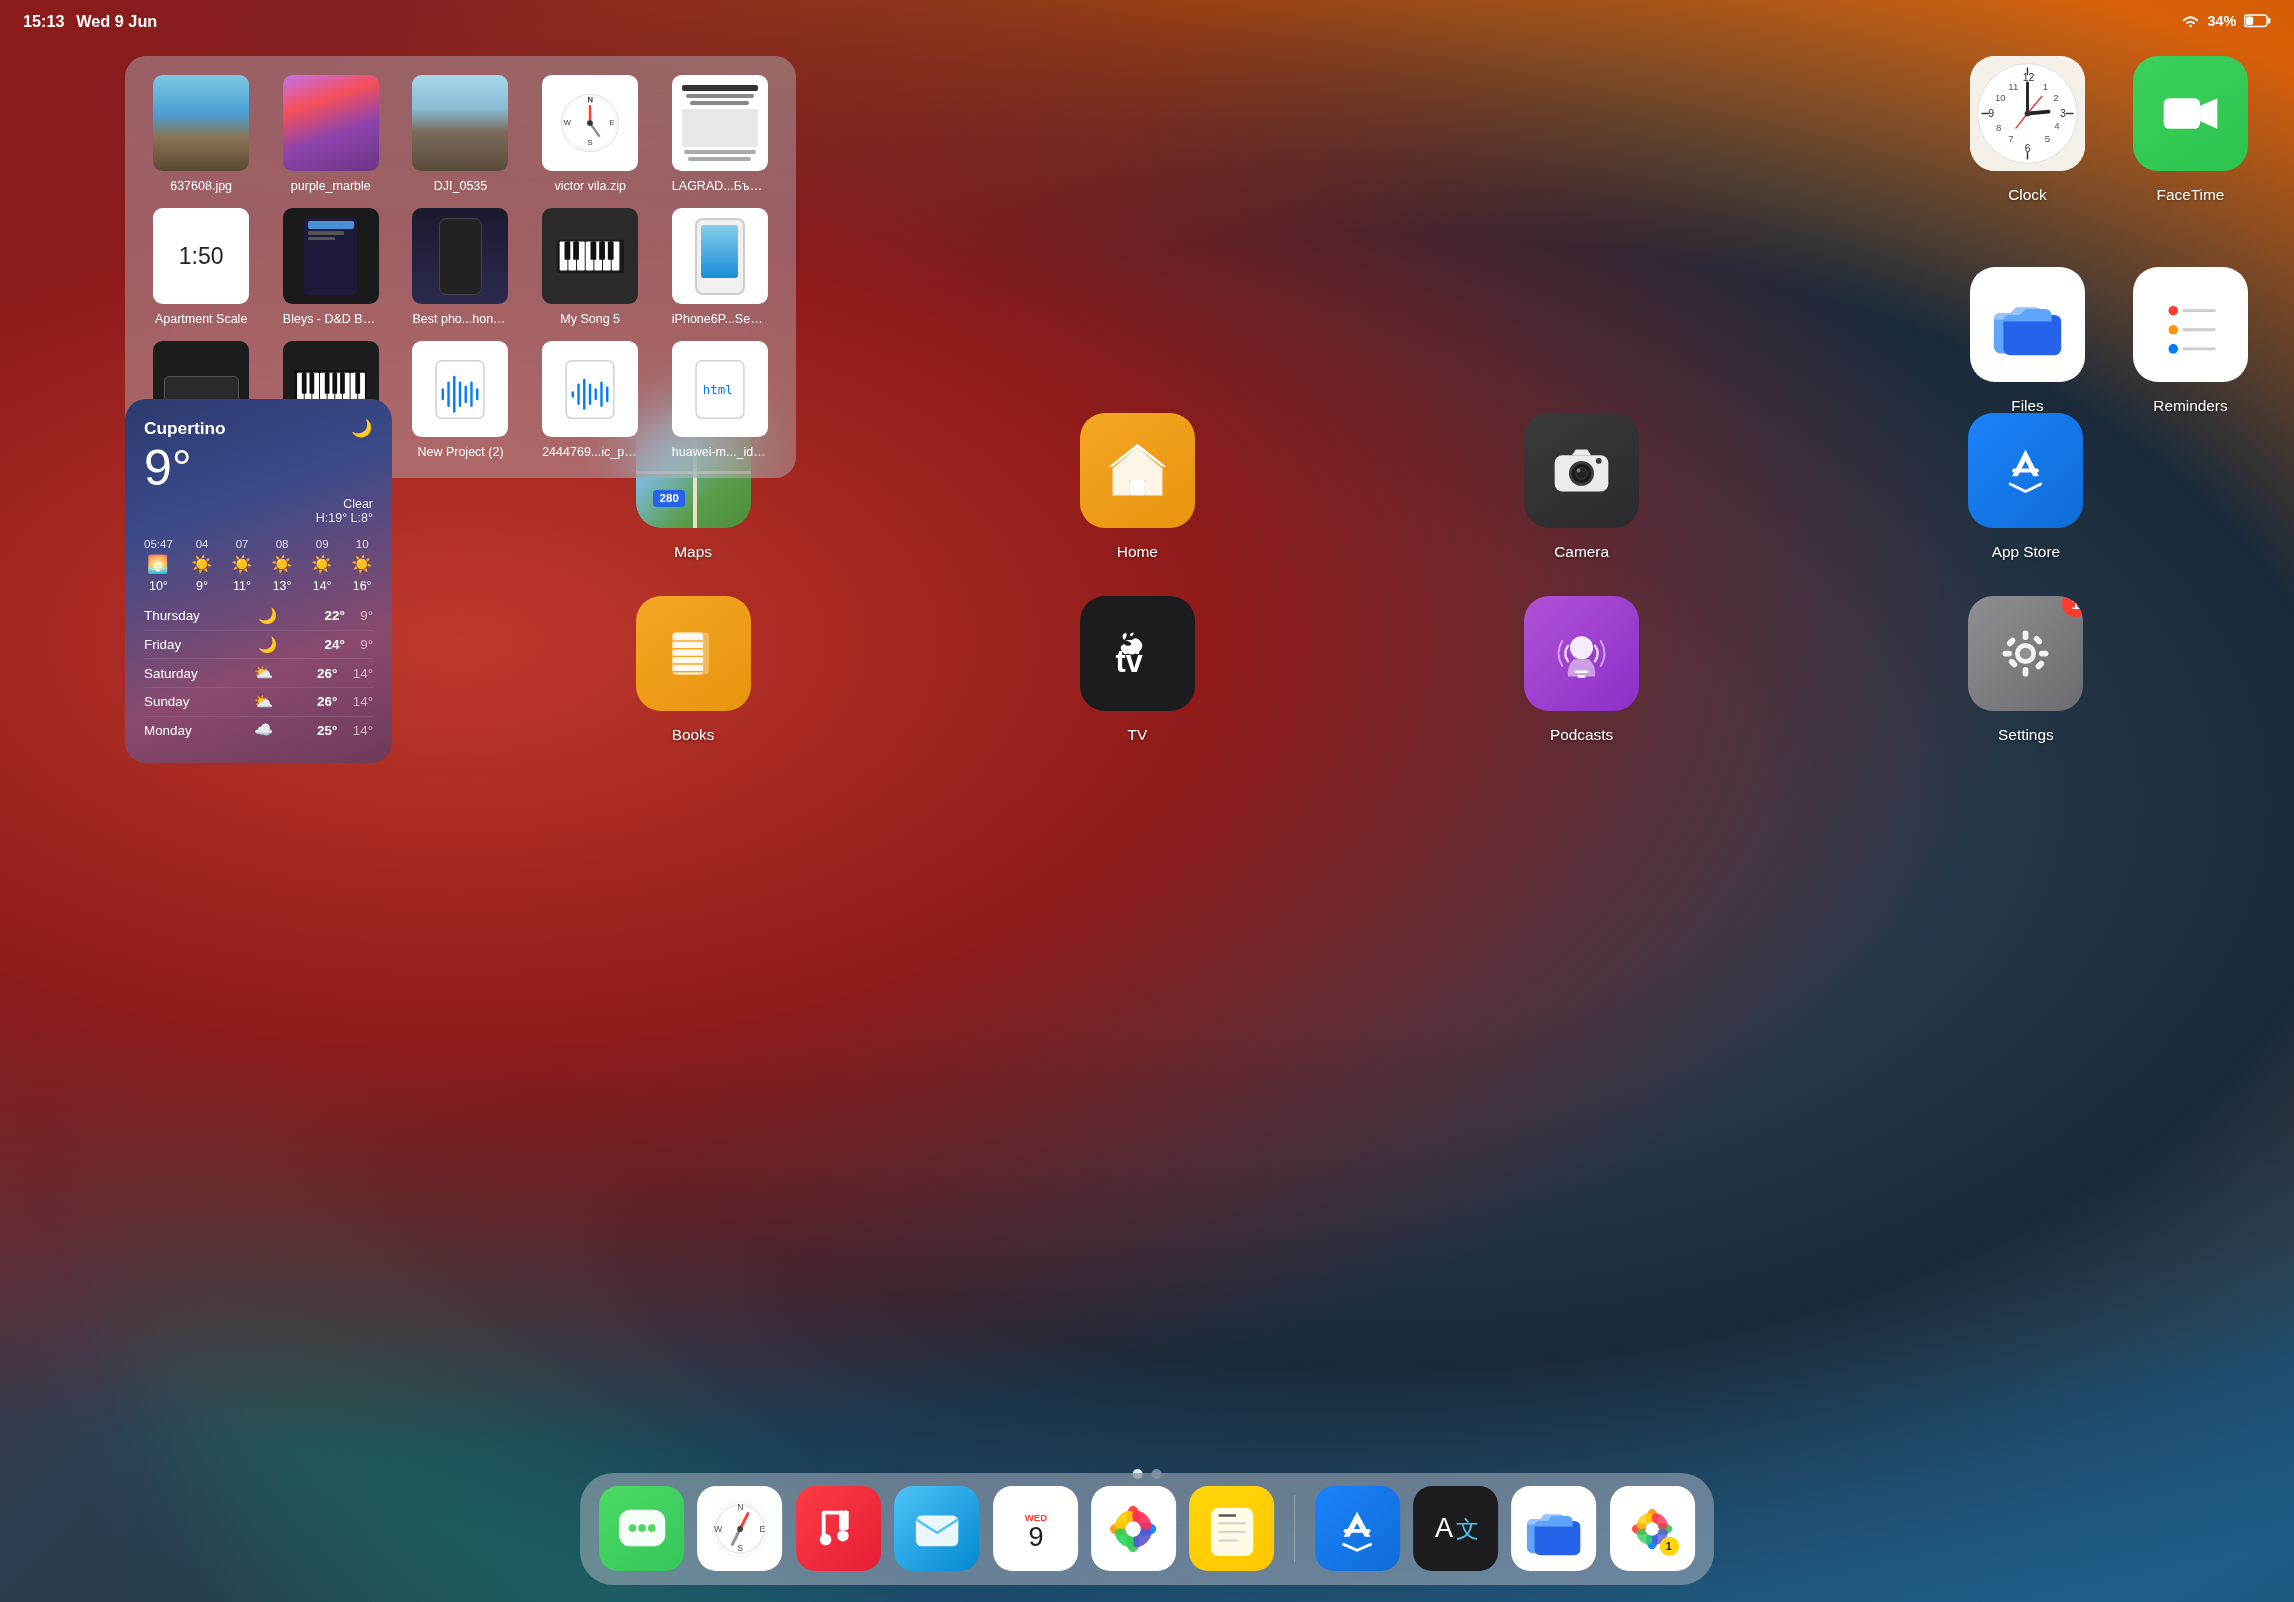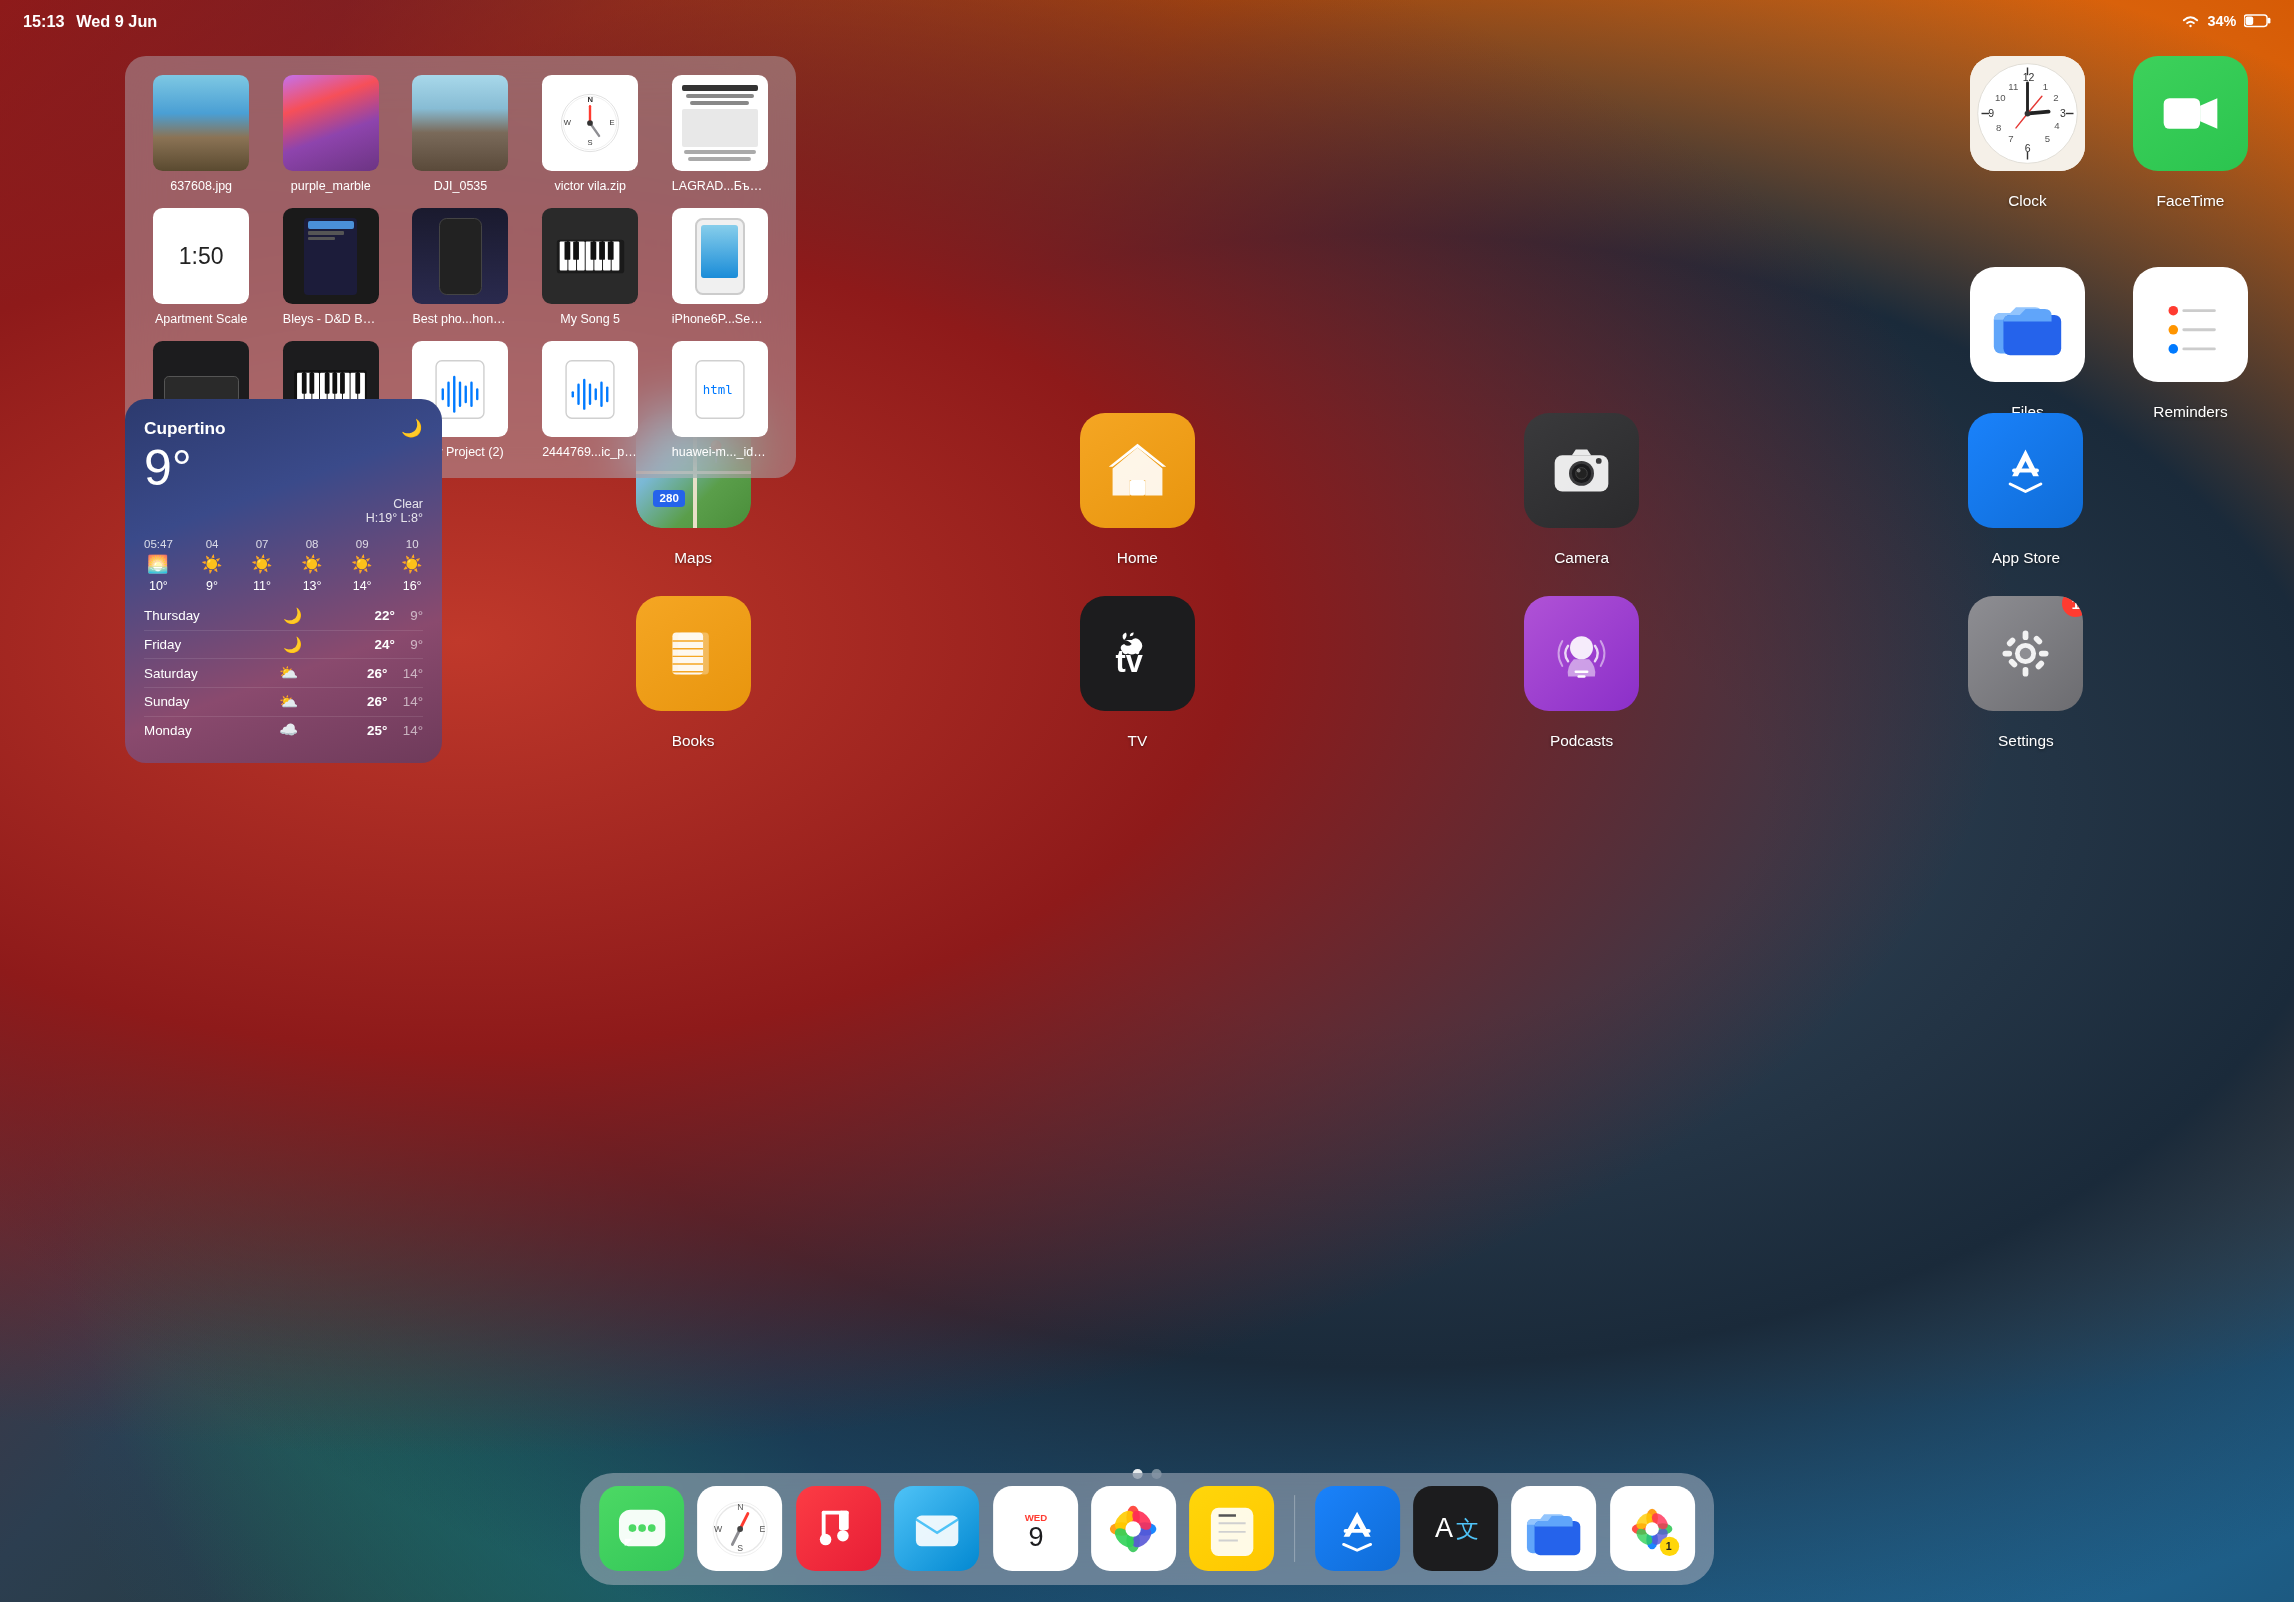--- a/index.html
+++ b/index.html
@@ -107,21 +107,21 @@
       max-width: 96px;
       overflow: hidden;
       text-overflow: ellipsis;
       white-space: nowrap;
     }
 
     .app-icon-container {
       display: flex;
       flex-direction: column;
       align-items: center;
-      gap: 21px;
+      gap: 15px;
       cursor: pointer;
     }
 
     .app-icon {
       width: 115px;
       height: 115px;
       border-radius: 25px;
       display: flex;
       align-items: center;
       justify-content: center;
@@ -204,21 +204,21 @@
       display: flex;
       align-items: center;
       justify-content: center;
     }
 
     
     .weather-widget {
       position: absolute;
       top: 399px;
       left: 125px;
-      width: 317px;
+      width: 267px;
       background: linear-gradient(160deg, #2c3a6e 0%, #3a4a8a 30%, #8a4a6e 70%, #6e3a5a 100%);
       border-radius: 21px;
       padding: 19px;
       color: white;
       z-index: 10;
     }
 
     .weather-header {
       display: flex;
       justify-content: space-between;

